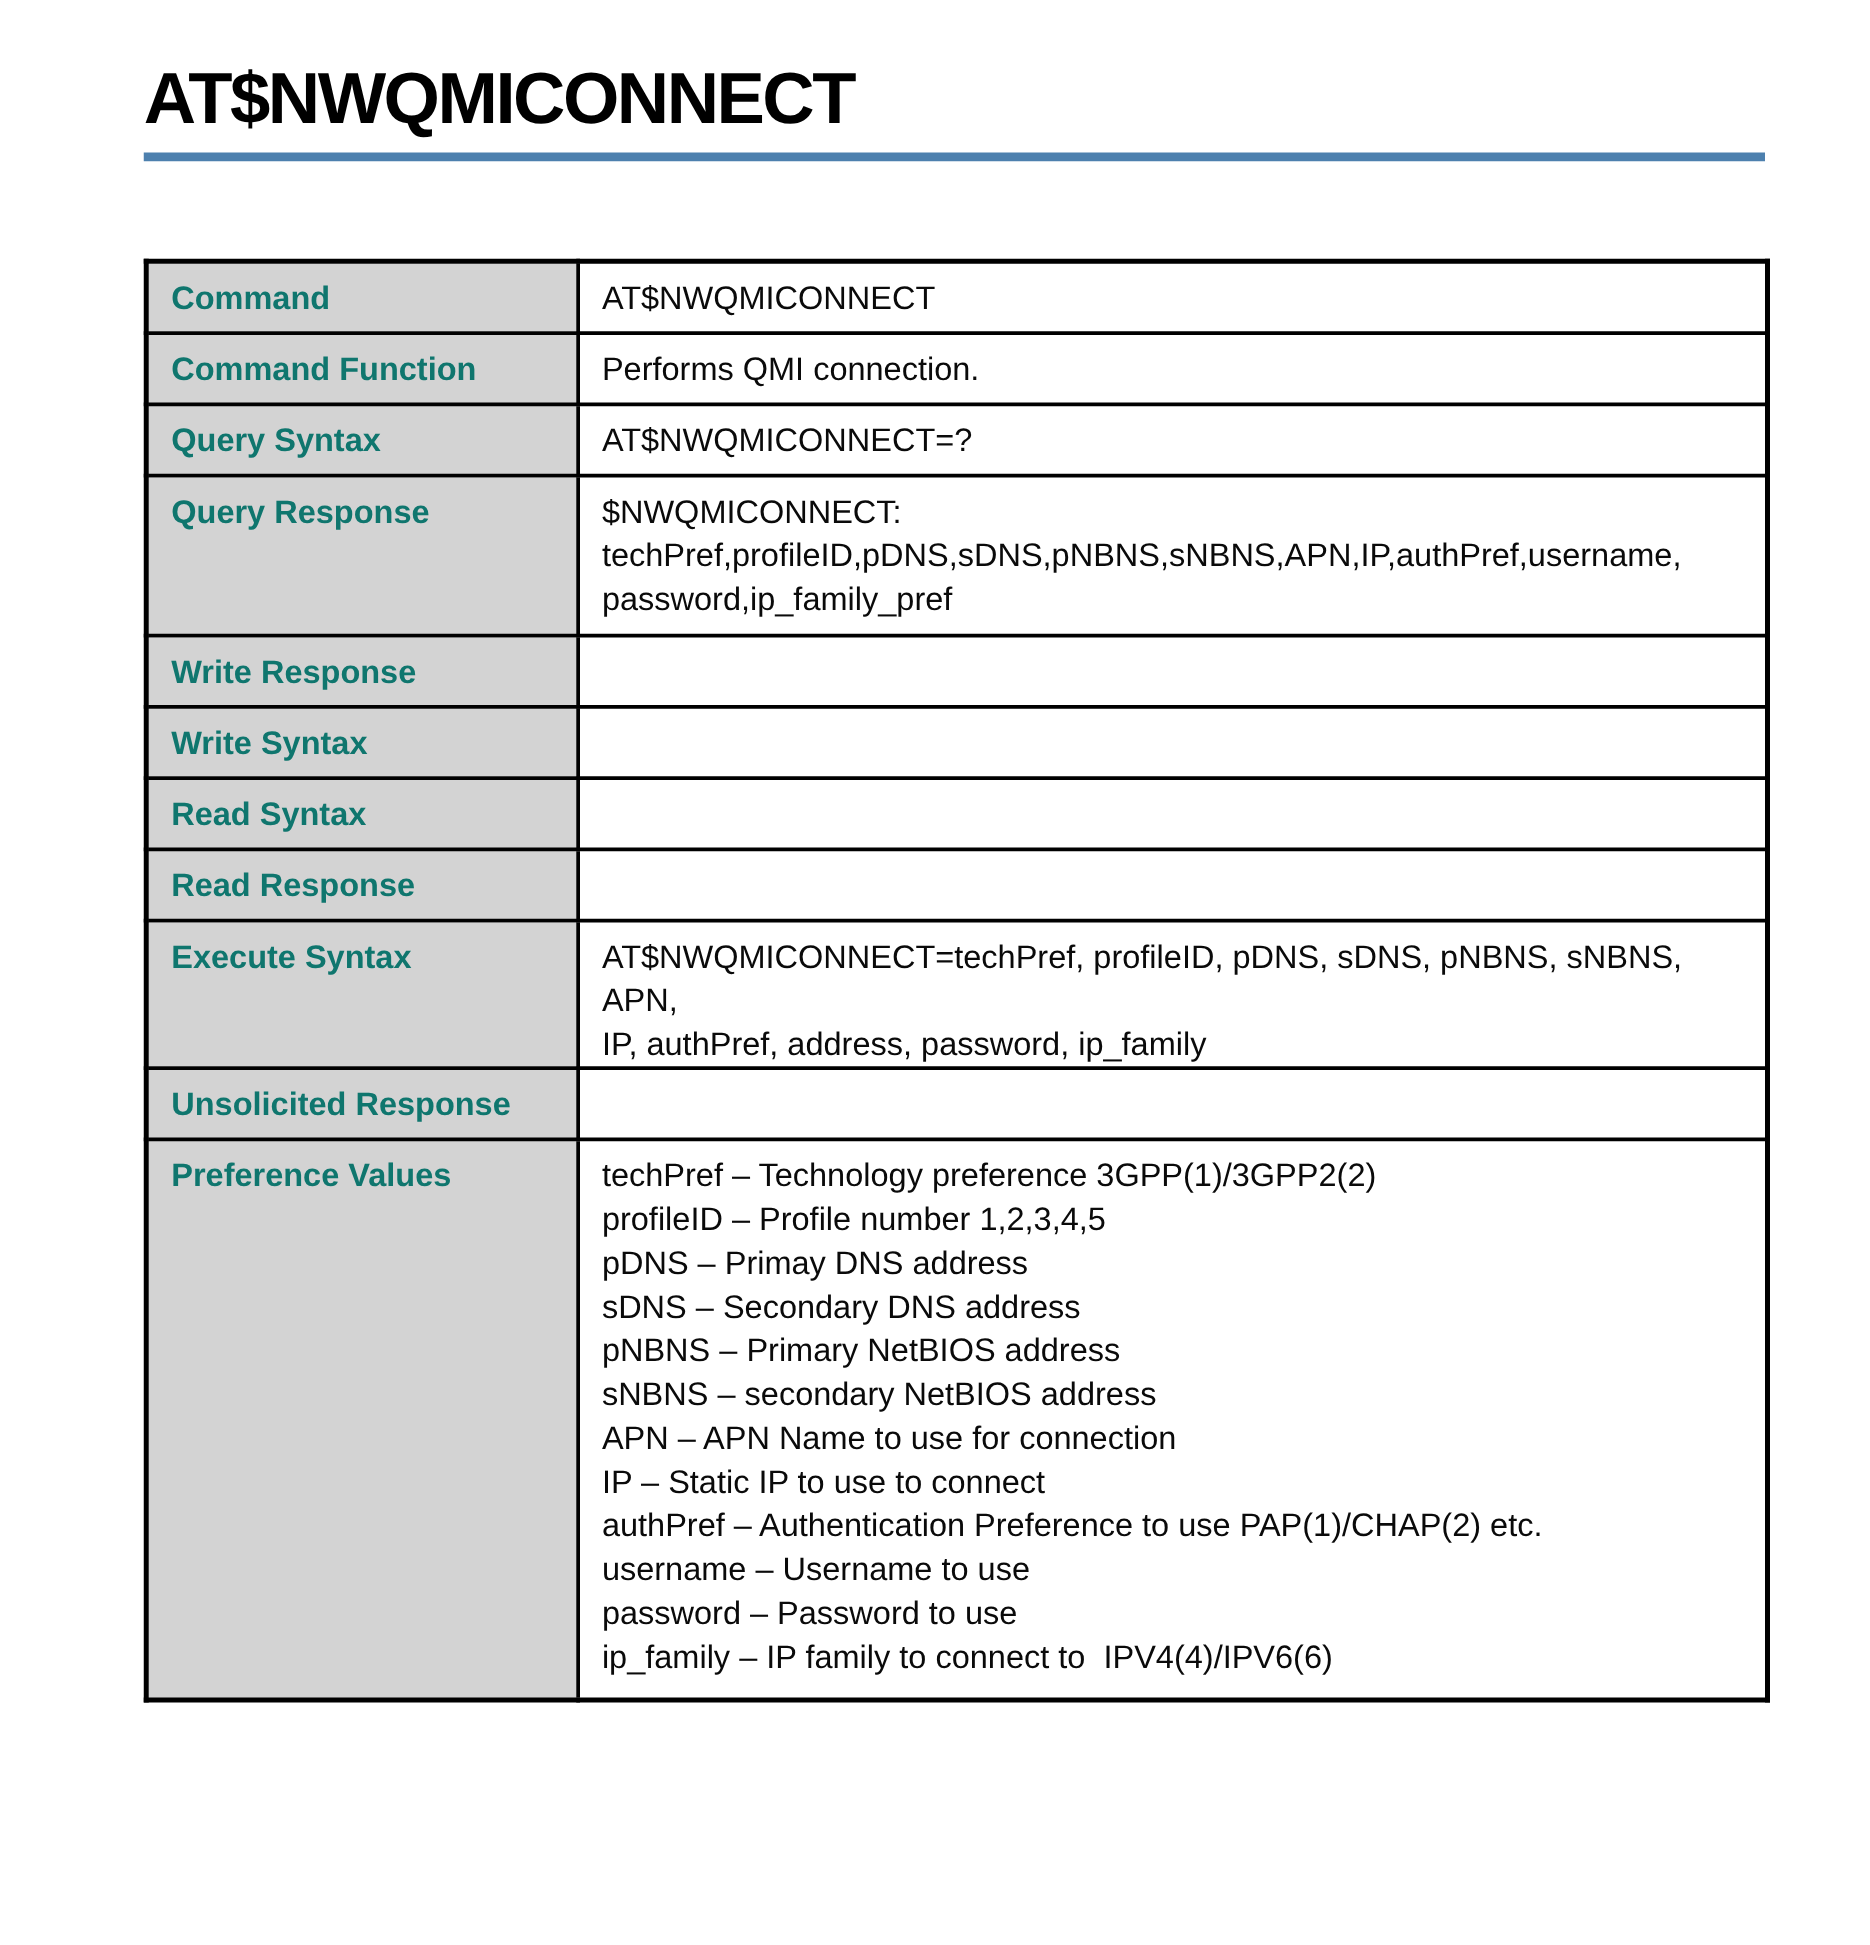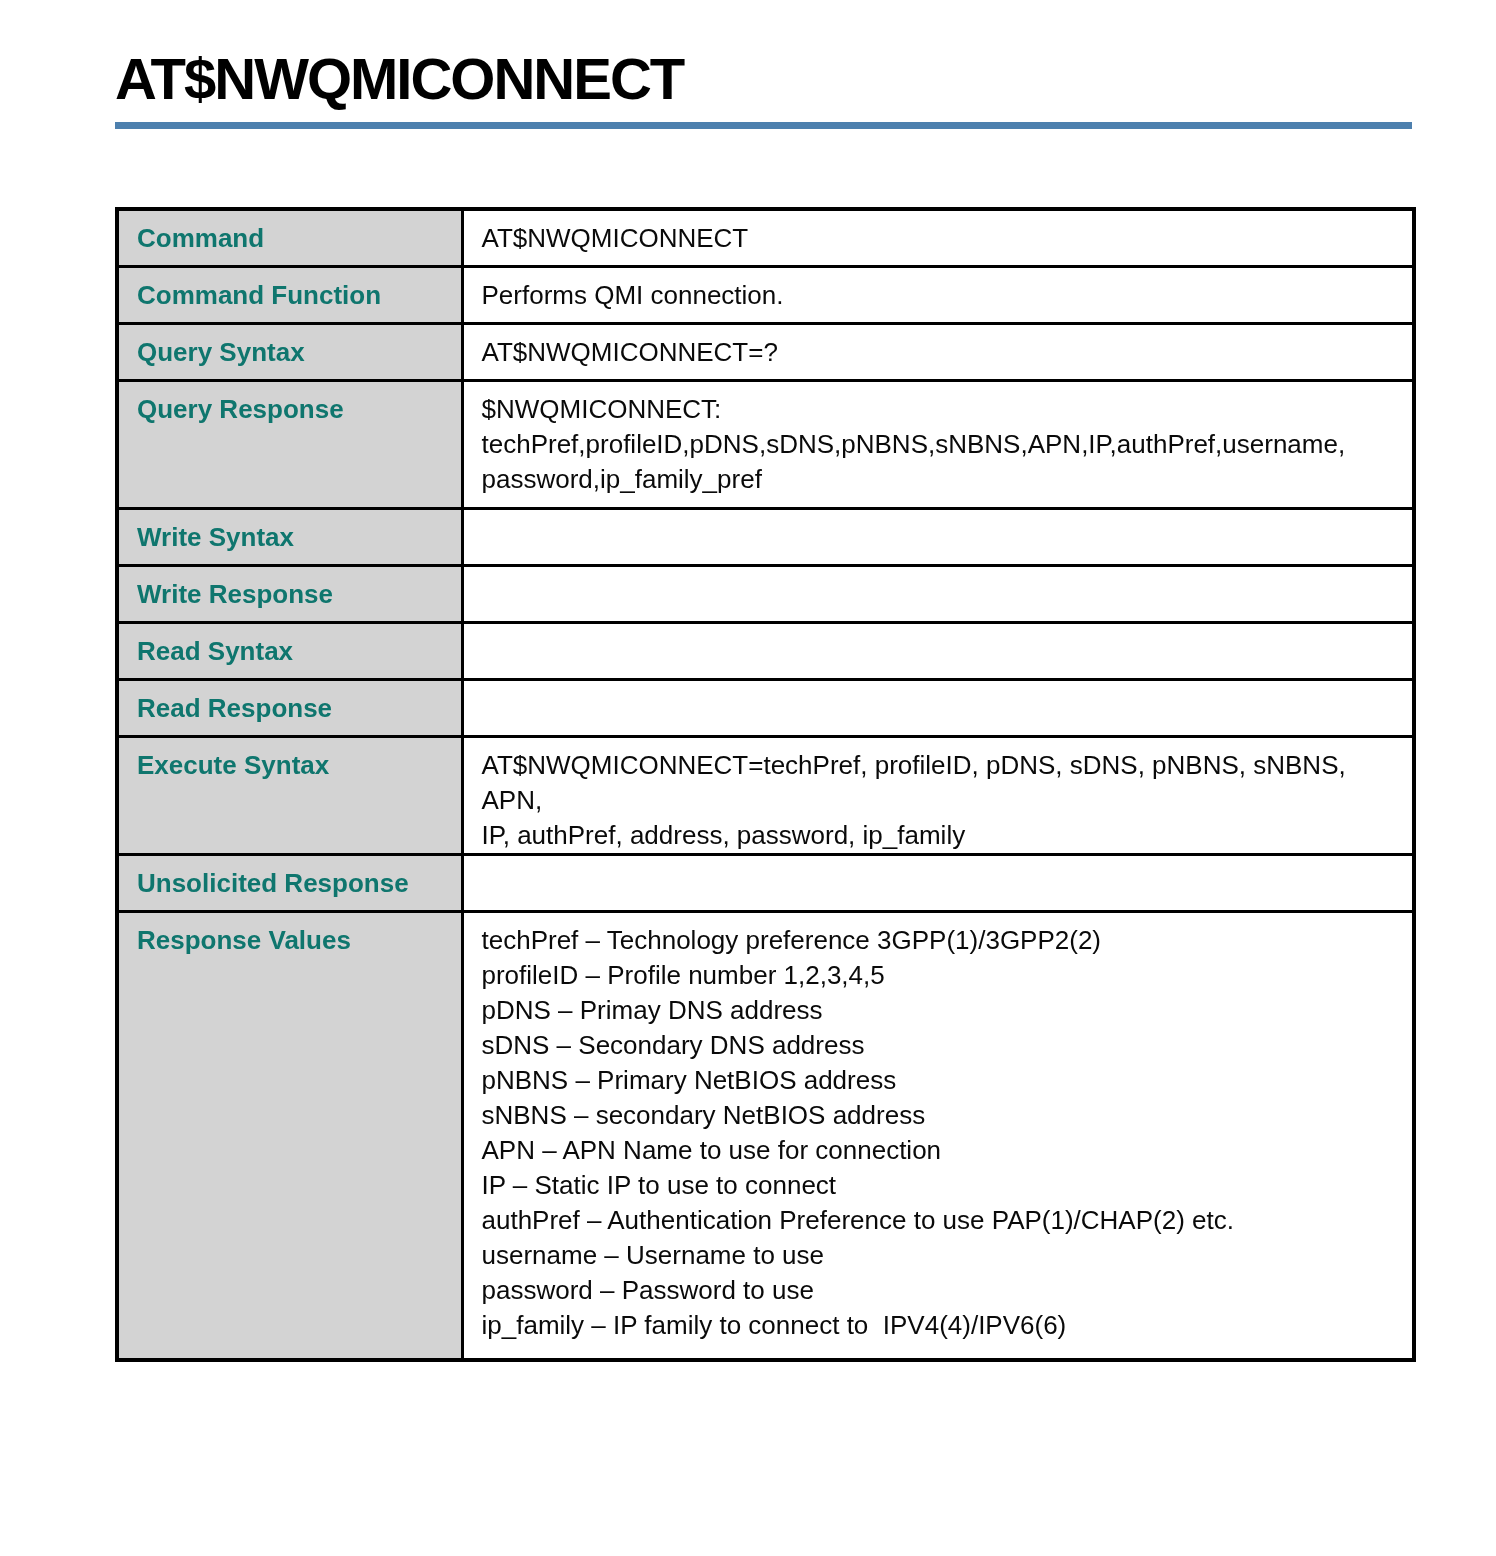--- a/index.html
+++ b/index.html
@@ -93,46 +93,46 @@
         <td class="label-cell">Query Syntax</td>
         <td class="value-cell">AT$NWQMICONNECT=?</td>
       </tr>
       <tr class="r-queryresp">
         <td class="label-cell">Query Response</td>
         <td class="value-cell">$NWQMICONNECT:
 techPref,profileID,pDNS,sDNS,pNBNS,sNBNS,APN,IP,authPref,username,
 password,ip_family_pref</td>
       </tr>
       <tr class="r-single">
-        <td class="label-cell">Write Syntax</td>
+        <td class="label-cell">Write Response</td>
         <td class="value-cell"></td>
       </tr>
       <tr class="r-single">
-        <td class="label-cell">Write Response</td>
+        <td class="label-cell">Write Syntax</td>
         <td class="value-cell"></td>
       </tr>
       <tr class="r-single">
         <td class="label-cell">Read Syntax</td>
         <td class="value-cell"></td>
       </tr>
       <tr class="r-single">
         <td class="label-cell">Read Response</td>
         <td class="value-cell"></td>
       </tr>
       <tr class="r-execsyn">
         <td class="label-cell">Execute Syntax</td>
         <td class="value-cell">AT$NWQMICONNECT=techPref, profileID, pDNS, sDNS, pNBNS, sNBNS, APN,
 IP, authPref, address, password, ip_family</td>
       </tr>
       <tr class="r-single">
         <td class="label-cell">Unsolicited Response</td>
         <td class="value-cell"></td>
       </tr>
       <tr class="r-params">
-        <td class="label-cell">Response Values</td>
+        <td class="label-cell">Preference Values</td>
         <td class="value-cell">techPref – Technology preference 3GPP(1)/3GPP2(2)
 profileID – Profile number 1,2,3,4,5
 pDNS – Primay DNS address
 sDNS – Secondary DNS address
 pNBNS – Primary NetBIOS address
 sNBNS – secondary NetBIOS address
 APN – APN Name to use for connection
 IP – Static IP to use to connect
 authPref – Authentication Preference to use PAP(1)/CHAP(2) etc.
 username – Username to use

